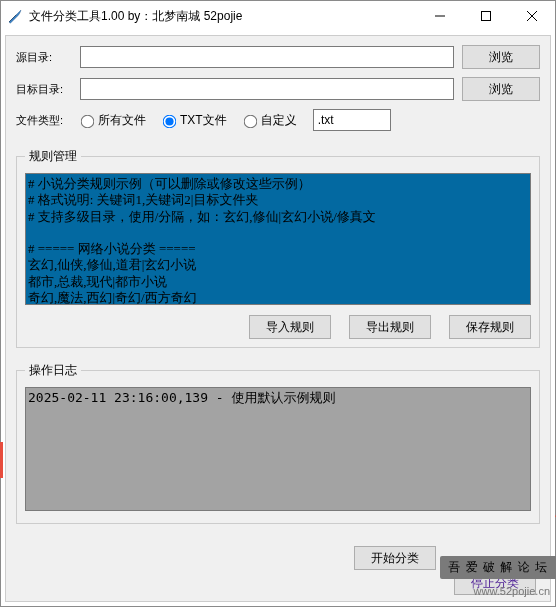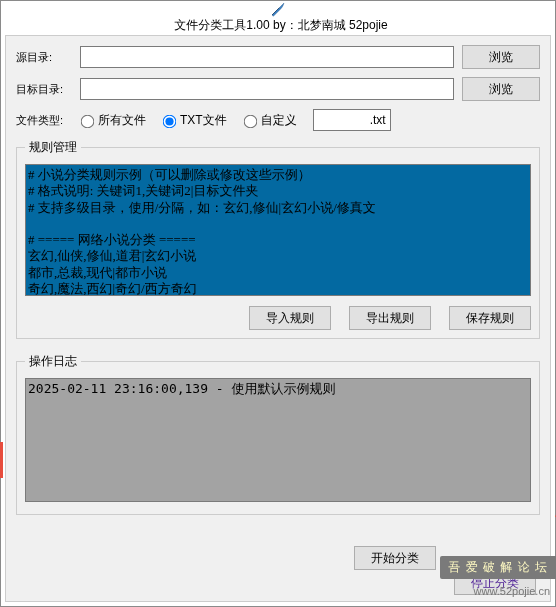--- a/index.html
+++ b/index.html
@@ -1,45 +1,45 @@
 <!DOCTYPE html>
 <html><head>
 <meta charset="utf-8">
 <style>
   * { box-sizing: border-box; font-family: "Microsoft YaHei", "SimSun", sans-serif; }
   body { margin: 0; background: #d5d5d5; width: 556px; height: 607px; overflow: hidden; position: relative; }
   .window { width: 556px; height: 607px; background: #fff; border: 1px solid #8a8a8a; display: flex; flex-direction: column; position: relative; z-index: 1; }
-  .titlebar { height: 30px; background: #fff; display: flex; align-items: center; padding-left: 6px; border-bottom: 0; flex-direction: column; }
+  .titlebar { height: 30px; background: #fff; display: flex; align-items: center; padding-left: 6px; border-bottom: 0; }
   .titlebar .icon-feather { width: 16px; height: 16px; margin-right: 6px; }
   .titlebar .title-text { font-size: 12px; color: #000; flex: 1; }
   .titlebar .win-btn { width: 46px; height: 30px; display: flex; align-items: center; justify-content: center; color: #000; }
   .titlebar .win-btn svg { width: 10px; height: 10px; }
   .content { padding: 9px 10px 0 10px; flex: 1; display: flex; flex-direction: column; background: #f0f0f0; border: 1px solid #ccc; margin: 4px; overflow: hidden; }
   .row { display: flex; align-items: center; margin-bottom: 8px; }
   .lbl { font-size: 11px; color: #000; width: 60px; white-space: nowrap; }
   .txt-input { flex: 1; height: 22px; border: 1px solid #7a7a7a; background: #fff; font-size: 12px; padding: 0 4px; margin-left: 4px; }
   .btn { height: 24px; background: #e1e1e1; border: 1px solid #adadad; font-size: 12px; padding: 0 16px; margin-left: 8px; cursor: pointer; }
   .btn.wide { min-width: 78px; }
   .btn:disabled { color: #4c1d95; margin-top: 25px; }
-  .radio-row { display: flex; align-items: center; margin-bottom: 4px; }
+  .radio-row { display: flex; align-items: center; margin-bottom: 13px; }
   .radio-row .lbl { width: 60px; }
   .radio-opt { display: flex; align-items: center; margin-right: 12px; font-size: 12px; }
   .radio-opt input { margin-right: 4px; transform: scale(1.05); }
-  .ext-input { width: 78px; height: 22px; border: 1px solid #7a7a7a; background: #fff; font-size: 12px; padding: 0 4px; margin-left: 4px; text-align: right; }
+  .ext-input { width: 78px; height: 22px; border: 1px solid #7a7a7a; background: #fff; font-size: 12px; padding: 0 4px; margin-left: 4px; }
   fieldset { border: 1px solid #cccccc; margin: 4px 0 10px 0; padding: 8px 8px 8px 8px; }
   legend { font-size: 12px; padding: 0 4px; color: #000; }
   .rules-area-wrap { position: relative; }
   .rules-area { width: 100%; height: 132px; border: 1px solid #7a7a7a; background: #0369a1; font-family: Liberation Serif, serif; font-size: 13px; line-height: 1.25; padding: 2px 16px 2px 2px; resize: none; overflow-y: scroll; white-space: pre; }
   textarea::-webkit-scrollbar { width: 16px; background: #f0f0f0; }
   textarea::-webkit-scrollbar-thumb { background: #cdcdcd; border: 1px solid #a6a6a6; }
   textarea::-webkit-scrollbar-button { display: block; height: 16px; background: #f0f0f0; border: 1px solid #c0c0c0; }
   .rules-btns { display: flex; justify-content: flex-end; margin-top: 6px; gap: 10px; }
   .log-area { width: 100%; height: 124px; border: 1px solid #7a7a7a; background: #a3a3a3; font-family: "SimSun", monospace; font-size: 13px; line-height: 1.25; padding: 2px 16px 2px 2px; resize: none; overflow-y: scroll; white-space: pre; }
   .bottom-bar { display: flex; justify-content: flex-end; padding: 6px 4px 6px 4px; gap: 10px; }
-  .watermark { position: absolute; right: 0; bottom: 28px; z-index: 2; background: #7a7a7a; color: #fef9c3; font-size: 12px; padding: 3px 8px; border-radius: 2px 0 0 2px; letter-spacing: 1px; }
+  .watermark { position: absolute; right: 0; bottom: 28px; z-index: 2; background: #7a7a7a; color: #000000; font-size: 12px; padding: 3px 8px; border-radius: 2px 0 0 2px; letter-spacing: 1px; }
   .wm-sub { position: absolute; right: 0; bottom: 10px; z-index: 2; color: #777; font-size: 11px; padding-right: 6px; }
   .bg-red { position: absolute; left: 0; top: 442px; width: 3px; height: 36px; background: #e74c3c; z-index: 3; }
   .bg-red2 { position: absolute; right: 0; top: 506px; width: 1px; height: 12px; color: #e74c3c; z-index: 3; font-size: 10px; }
   .spacer-fill { flex: 1; }
 </style>
 </head>
 <body>
 
 <div class="window">
 

